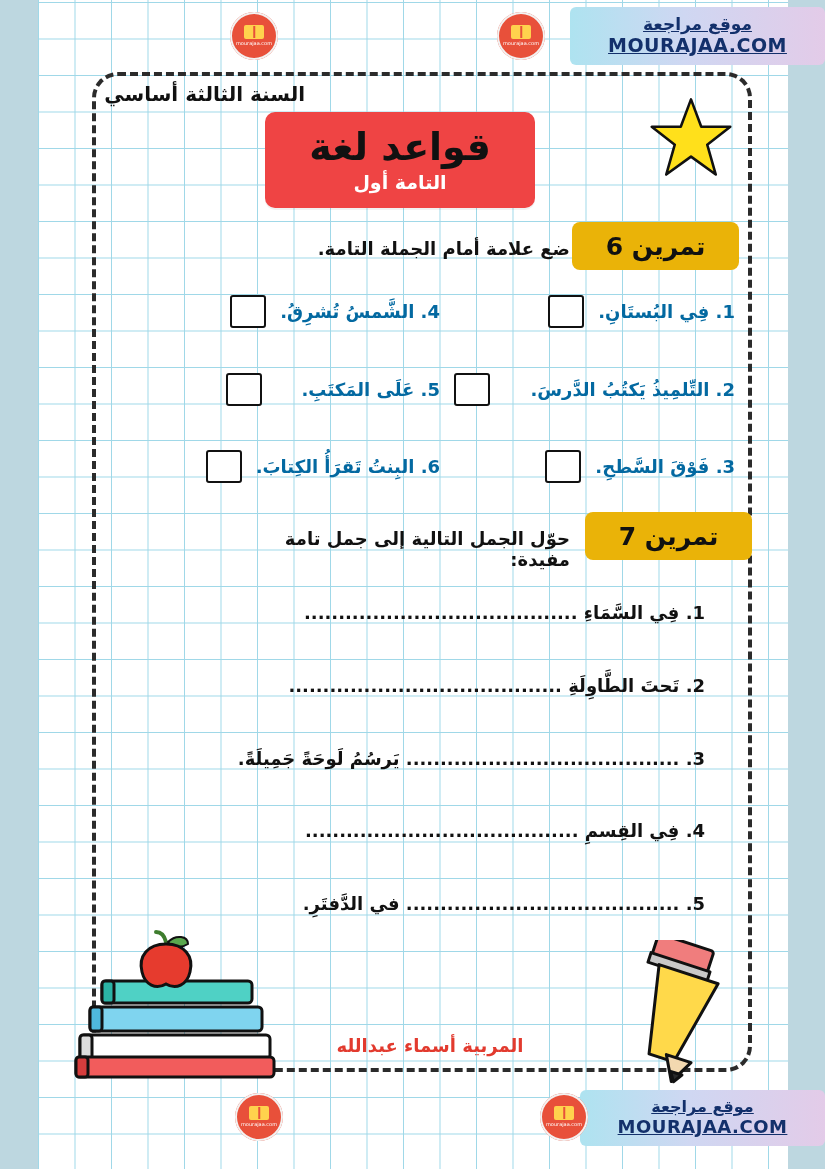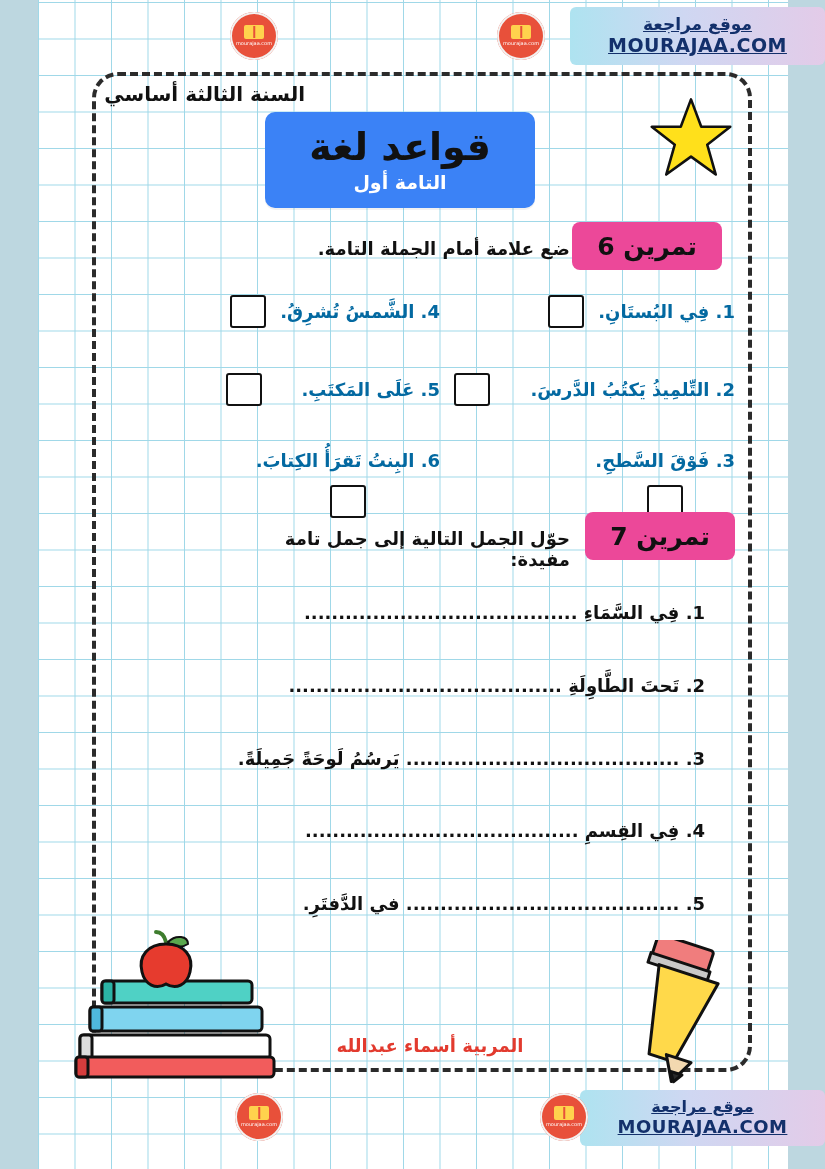--- a/index.html
+++ b/index.html
@@ -118,21 +118,21 @@
     font-size: 20px;
     font-weight: bold;
     color: #111;
     letter-spacing: 0px;
   }
 
   .title-box {
     position: absolute;
     left: 265px; top: 112px;
     width: 270px; height: 96px;
-    background: #3b82f6;
+    background: #ef4444;
     border-radius: 10px;
     display: flex;
     flex-direction: column;
     align-items: center;
     justify-content: center;
     box-shadow: 0 2px 0 rgba(0,0,0,.05);
   }
   .title-main {
     font-size: 38px;
     font-weight: bold;
@@ -147,22 +147,22 @@
   }
 
   .star {
     position: absolute;
     left: 648px; top: 96px;
     width: 86px; height: 82px;
   }
 
   .ex-badge {
     position: absolute;
-    width: 150px; height: 48px;
-    background: #ec4899;
+    width: 167px; height: 48px;
+    background: #eab308;
     border-radius: 8px;
     display: flex; align-items: center; justify-content: center;
     font-size: 25px; font-weight: bold; color: #111;
   }
   #ex6-badge { left: 572px; top: 222px; }
   #ex7-badge { left: 572px; top: 512px; margin-left: 13px; }
 
   .ex-instr {
     position: absolute;
     font-size: 18px;
@@ -191,21 +191,21 @@
     width: 36px; height: 33px;
     border: 2px solid #111;
     background: #fff;
     border-radius: 3px;
     flex: 0 0 auto;
   }
   .col-right { right: 90px; }
   .col-left  { right: 385px; }
   .row1 { top: 295px; }
   .row2 { top: 373px; gap: 40px; }
-  .row3 { top: 450px; flex-direction: column; }
+  .row3 { top: 450px; }
 
   
   .q7 {
     position: absolute;
     right: 120px;
     width: 580px;
     text-align: right;
     font-size: 18px;
     font-weight: bold;
     color: #111;

